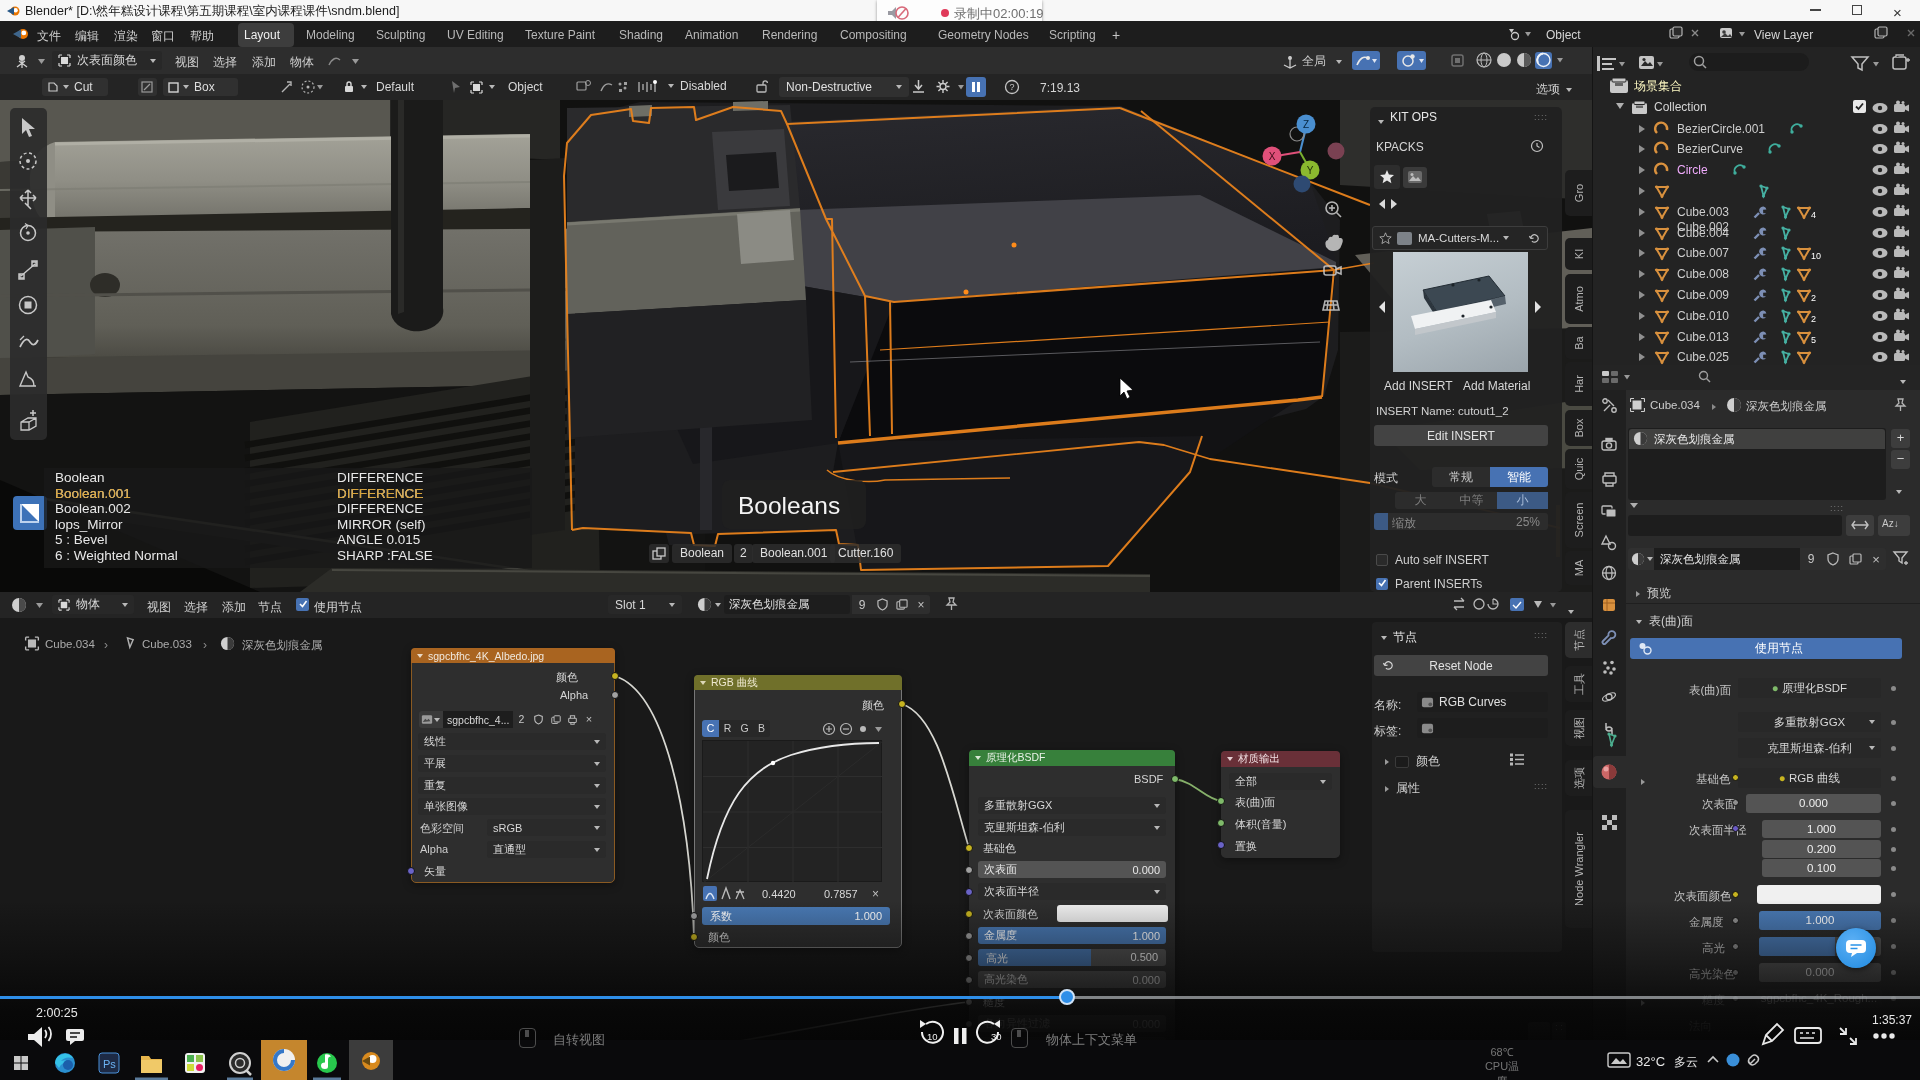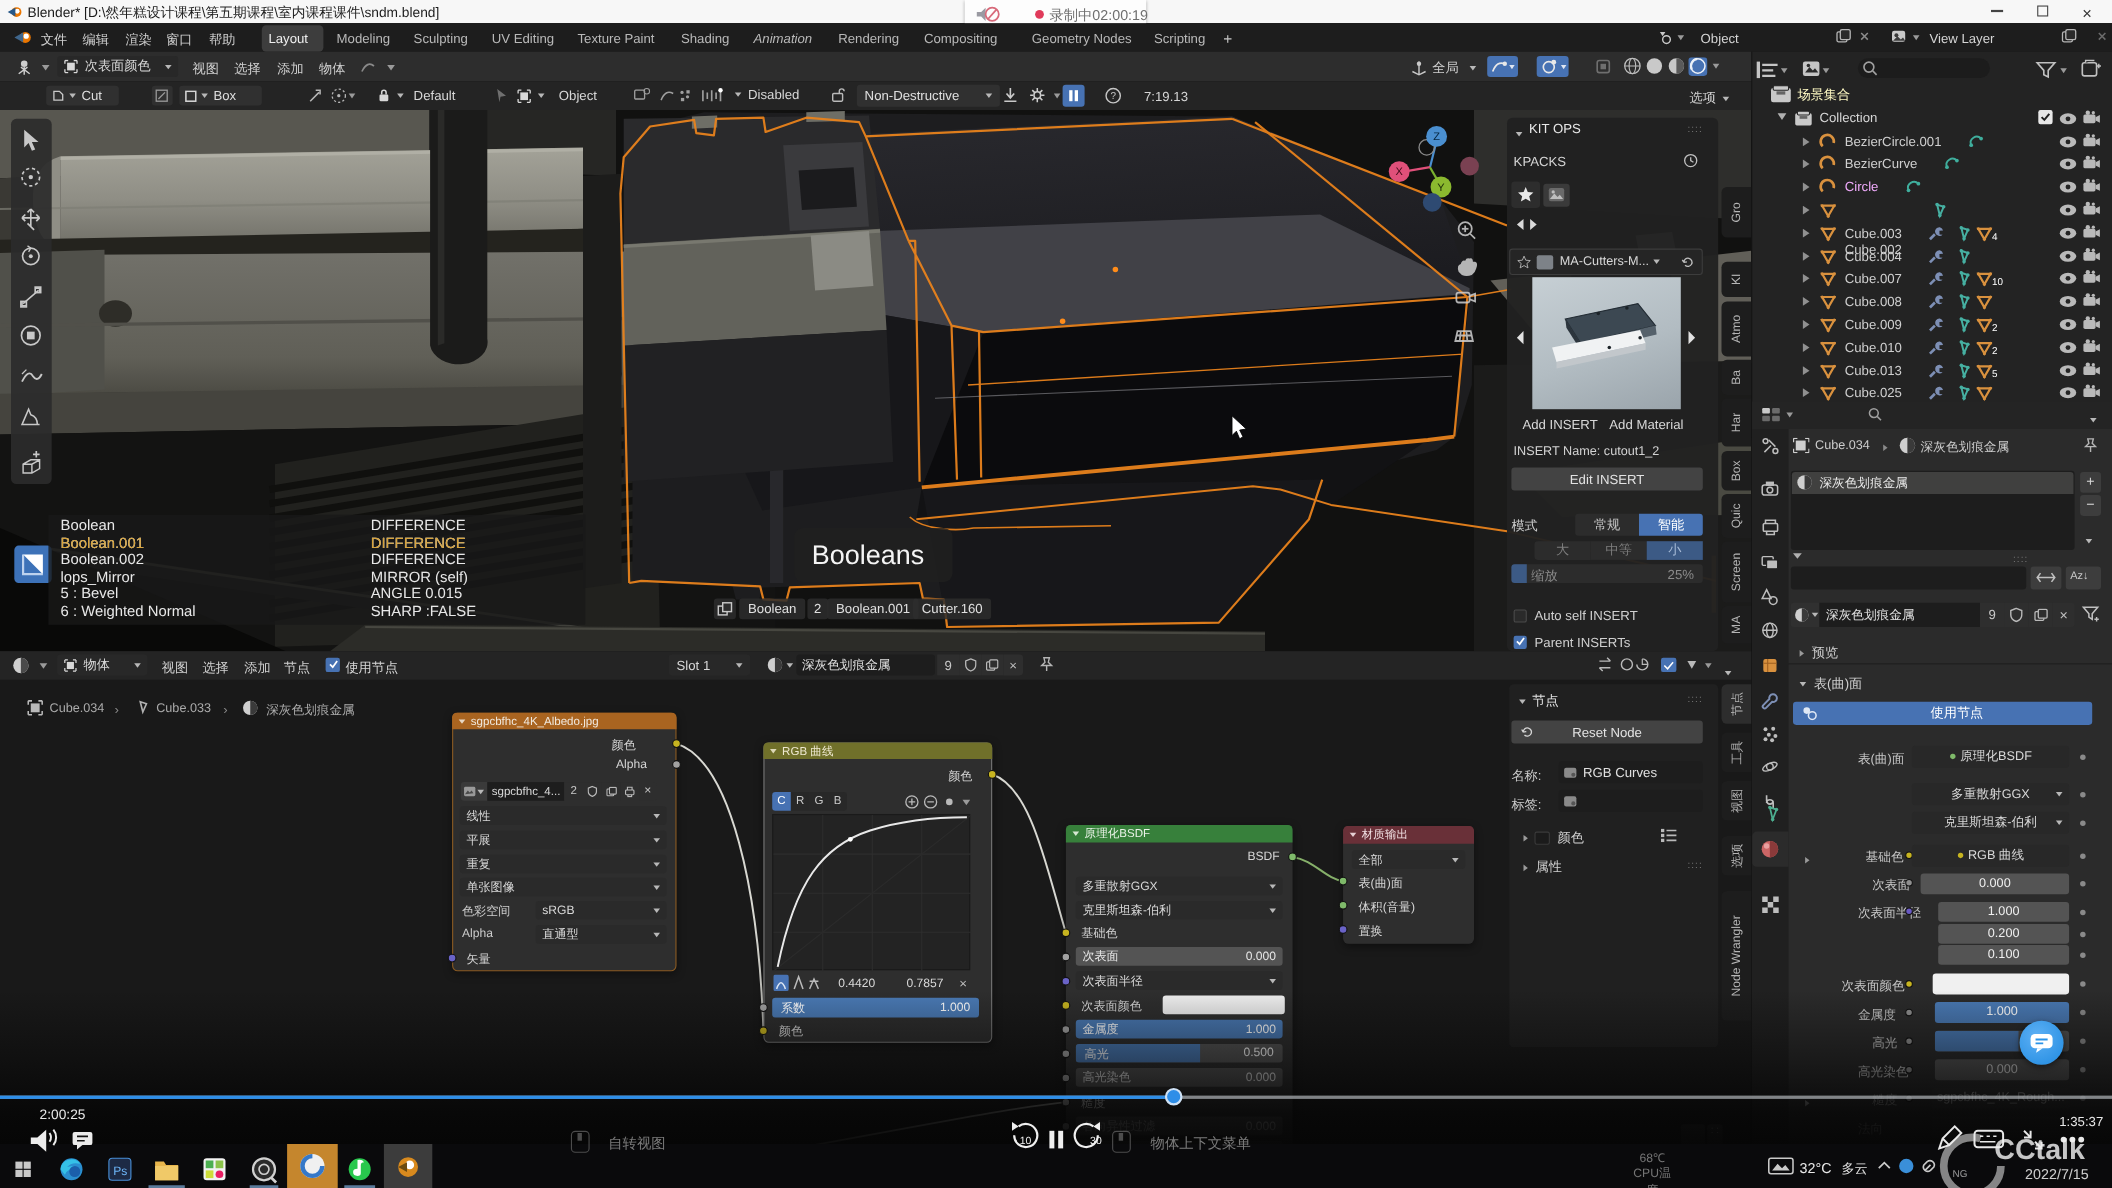--- a/index.html
+++ b/index.html
@@ -58,21 +58,21 @@
 <div class="abs" style="left:114px;top:28px;color:#cfcfcf;">渲染</div>
 <div class="abs" style="left:151px;top:28px;color:#cfcfcf;">窗口</div>
 <div class="abs" style="left:190px;top:28px;color:#cfcfcf;">帮助</div>
 <div class="abs r4" style="left:238px;top:23px;width:56px;height:24px;background:#3d3d3d;"></div>
 <div class="abs" style="left:244px;top:28px;color:#efefef;">Layout</div>
 <div class="abs" style="left:306px;top:28px;color:#b9b9b9;">Modeling</div>
 <div class="abs" style="left:376px;top:28px;color:#b9b9b9;">Sculpting</div>
 <div class="abs" style="left:447px;top:28px;color:#b9b9b9;">UV Editing</div>
 <div class="abs" style="left:525px;top:28px;color:#b9b9b9;">Texture Paint</div>
 <div class="abs" style="left:619px;top:28px;color:#b9b9b9;">Shading</div>
-<div class="abs" style="left:685px;top:28px;color:#b9b9b9;font-style:italic;">Animation</div>
+<div class="abs" style="left:685px;top:28px;color:#b9b9b9;">Animation</div>
 <div class="abs" style="left:762px;top:28px;color:#b9b9b9;">Rendering</div>
 <div class="abs" style="left:840px;top:28px;color:#b9b9b9;">Compositing</div>
 <div class="abs" style="left:938px;top:28px;color:#b9b9b9;">Geometry Nodes</div>
 <div class="abs" style="left:1049px;top:28px;color:#b9b9b9;">Scripting</div>
 <div class="abs" style="left:1112px;top:27px;color:#c5c5c5;font-size:14px;">+</div>
 <div class="abs" style="left:1505px;top:26px;width:30px;height:16px;">
 <svg width="30" height="16" viewBox="0 0 30 16">
         <path d="M4 3 l5 0 l-2.5 4 Z" fill="#c9c9c9"></path>
         <circle cx="10" cy="10" r="3.5" fill="none" stroke="#c9c9c9" stroke-width="1.3"></circle>
         <path d="M20 6 l6 0 l-3 4.5 Z" fill="#9a9a9a"></path>
@@ -1324,27 +1324,20 @@
 <svg class="abs" style="left:1600px;top:1048px;" width="180" height="30" viewBox="0 0 180 30">
 <rect x="8" y="5" width="22" height="14" rx="2" fill="none" stroke="#c9c9c9" stroke-width="1.4"></rect>
       <path d="M11 16 l5 -6 4 4 3 -3 4 5 Z" fill="#c9c9c9"></path>
 <text x="36" y="18" font-size="13" fill="#e8e8e8" font-family="Liberation Sans">32°C</text>
 <text x="74" y="18" font-size="12" fill="#e0e0e0" font-family="Liberation Sans">多云</text>
 <path d="M108 14 l5 -5 5 5" stroke="#c9c9c9" stroke-width="1.6" fill="none"></path>
 <circle cx="133" cy="12" r="6.5" fill="#3a8fd9"></circle>
 <path d="M152 8 a4 4 0 0 1 6 5 l-3 3 a4 4 0 0 1 -6 -5 Z M150 16 l5 -5" stroke="#c9c9c9" stroke-width="1.5" fill="none"></path>
 </svg>
 
-<div class="abs" style="left:1745px;top:1022px;width:175px;height:58px;overflow:hidden;">
-<svg width="175" height="58" viewBox="0 0 175 58">
-<circle cx="48" cy="38" r="26" fill="none" stroke="rgba(235,235,235,0.55)" stroke-width="7" stroke-dasharray="130 33"></circle>
-<text x="68" y="32" font-size="26" fill="rgba(240,240,240,0.82)" font-family="Liberation Sans" font-weight="bold">CCtalk</text>
-<text x="96" y="50" font-size="13" fill="rgba(240,240,240,0.85)" font-family="Liberation Sans">2022/7/15</text>
-<text x="30" y="48" font-size="9" fill="rgba(240,240,240,0.6)" font-family="Liberation Sans">NG</text>
-</svg></div>
 
 <div class="abs" style="left:1836px;top:928px;width:40px;height:40px;border-radius:50%;background:radial-gradient(circle at 40% 35%,#5db0f5,#1f8ae0);box-shadow:0 2px 6px rgba(0,0,0,.5);"></div>
 <div class="abs" style="left:1845px;top:938px;width:22px;height:20px;">
 <svg width="22" height="20" viewBox="0 0 22 20">
         <rect x="1" y="2" width="20" height="13" rx="4" fill="#fff"></rect>
         <path d="M7 15 l-1 4 l6 -4 Z" fill="#fff"></path>
         <path d="M5.5 7 h11 M5.5 10.5 h7" stroke="#2a93e8" stroke-width="1.6"></path>
       </svg></div>
 </div>
 

